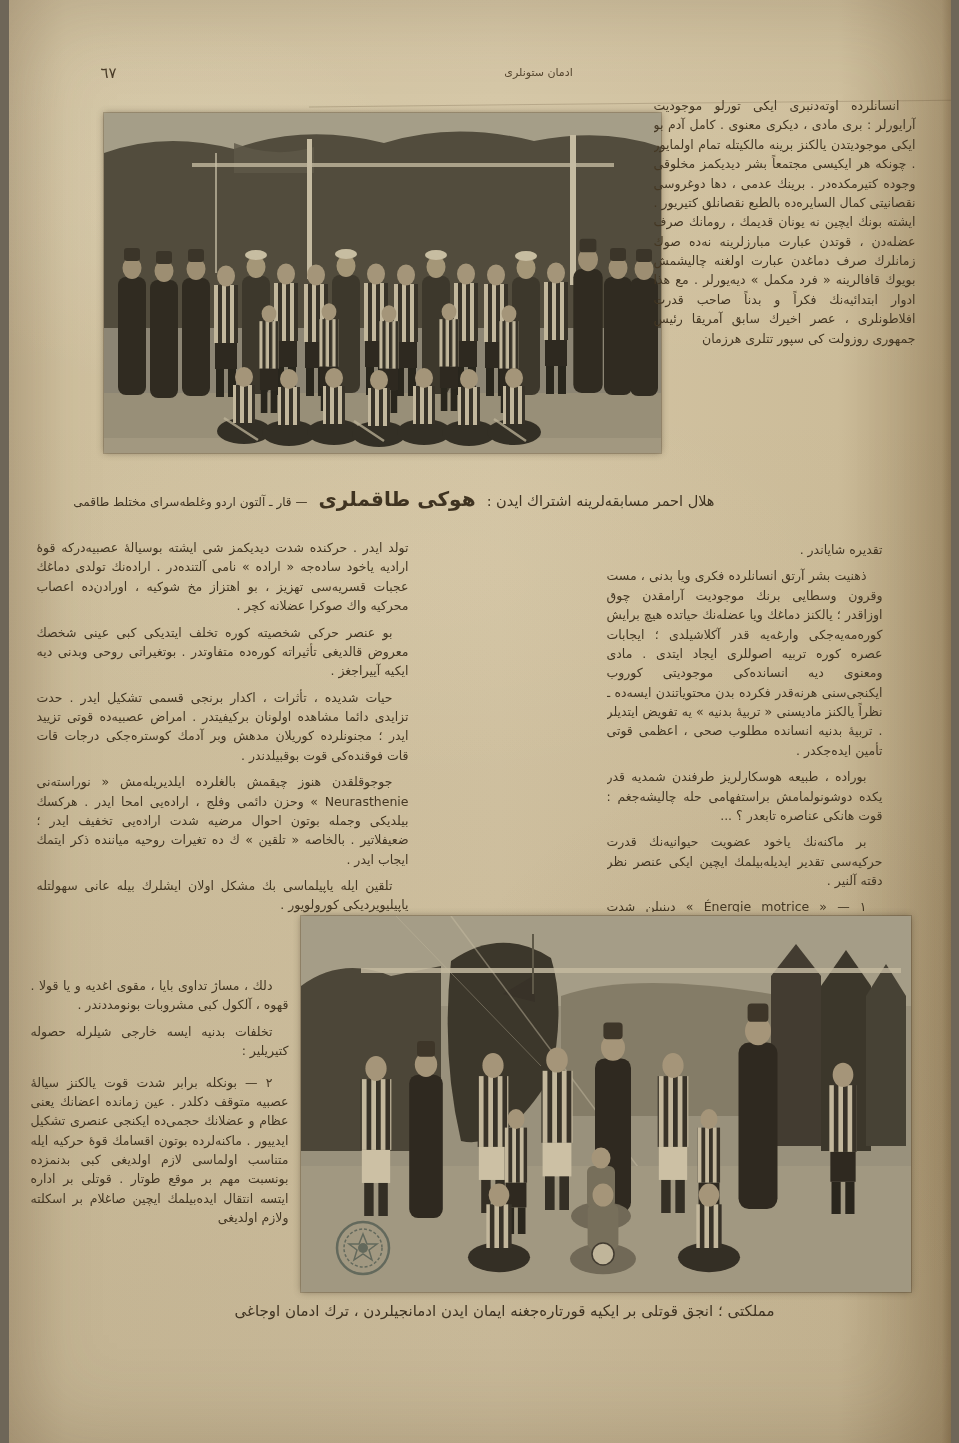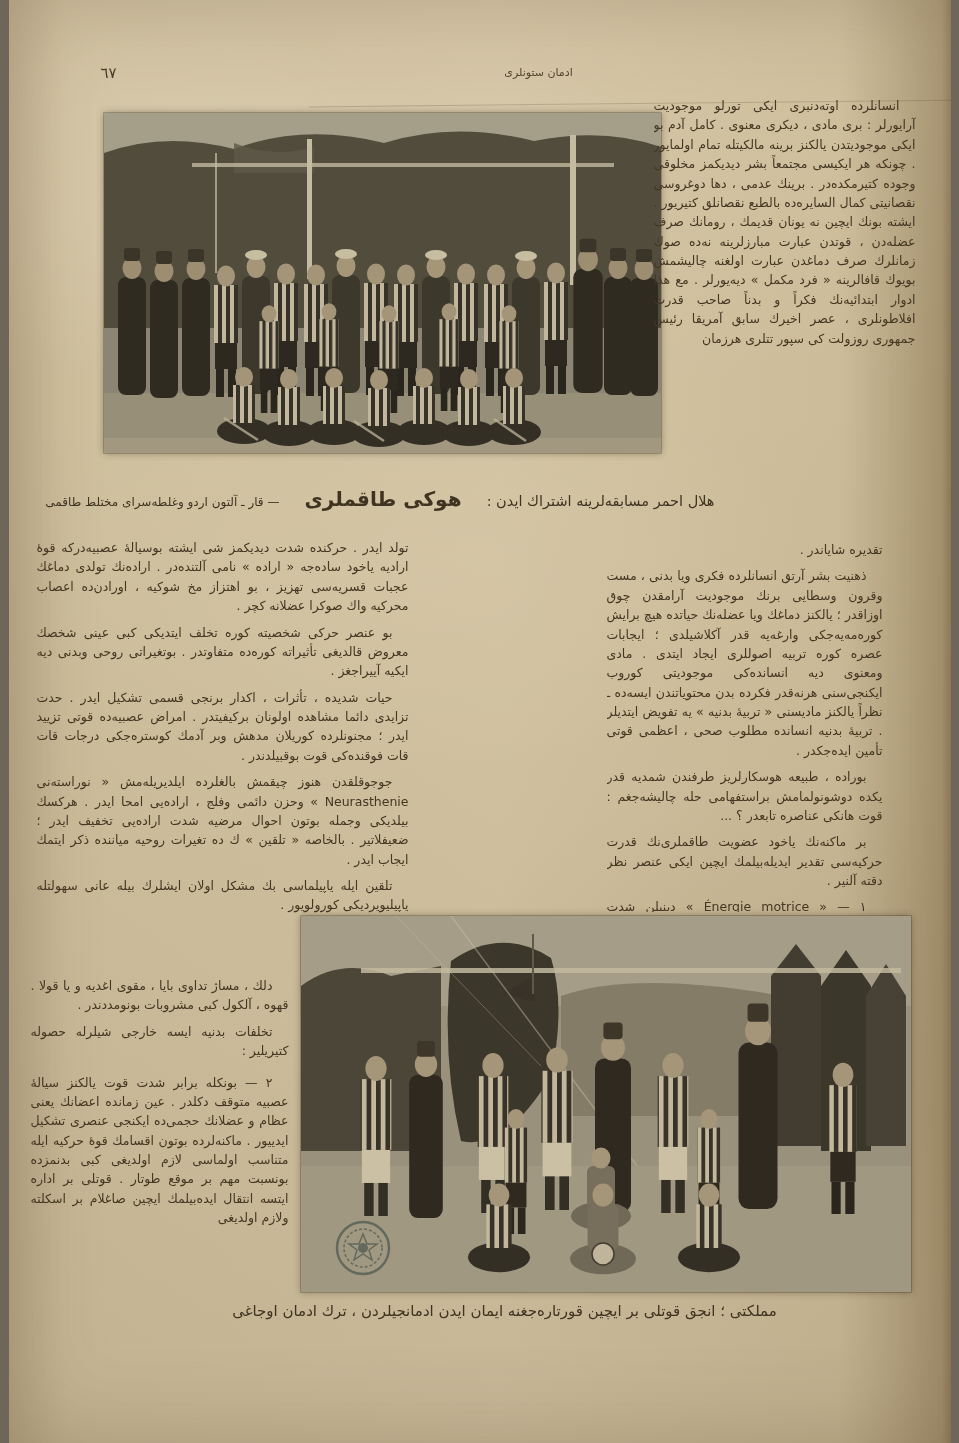--- a/index.html
+++ b/index.html
@@ -21,21 +21,21 @@
   .col{position:absolute;overflow:hidden;font-size:12.5px;color:#443723;}
   .pagenum{position:absolute;left:92px;top:64px;font-size:15px;color:#4a3c28;}
   .runtitle{position:absolute;left:380px;top:66px;width:300px;text-align:center;
     font-size:11px;letter-spacing:1px;color:#55462f;direction:rtl;}
   .crease{position:absolute;background:rgba(80,65,40,.22);}
   .photo{position:absolute;box-shadow:0 0 7px rgba(60,48,28,.45);outline:1px solid rgba(50,40,24,.25);}
   .photo svg{display:block;}
   .cap-top{position:absolute;left:78px;top:487px;width:628px;direction:rtl;text-align:right;
     white-space:nowrap;color:#3f3321;}
   .cap-top .pre{font-size:14.5px;}
-  .cap-top .big{font-size:20px;font-weight:bold;margin:0 20px;}
+  .cap-top .big{font-size:20px;font-weight:bold;margin:0 6px;}
   .cap-top .suf{font-size:12px;}
   .cap-bottom{position:absolute;left:90px;top:1302px;width:812px;direction:rtl;text-align:center;
     font-size:15px;color:#3f3321;}
   .gap-before{margin-top:12px !important;}
 </style>
 </head>
 <body>
 
 <div class="page">
 
@@ -136,21 +136,21 @@
   </div>
 
   <div class="col ottoman" style="left:645px;top:96px;width:262px;height:442px;">
     <p>انسانلرده اوته‌دنبری ایكی تورلو موجودیت آرایورلر : بری مادی ، دیكری معنوی . كامل آدم بو ایكی موجودیتدن یالكنز برینه مالكیتله تمام اولمایور . چونكه هر ایكیسی مجتمعاً بشر دیدیكمز مخلوقی وجوده كتیرمكده‌در . برینك عدمی ، دها دوغروسی نقصانیتی كمال السایره‌ده بالطبع نقصانلق كتیریور . ایشته بونك ایچین نه یونان قدیمك ، رومانك صرف عضله‌دن ، قوتدن عبارت مبارزلرینه نه‌ده صوك زمانلرك صرف دماغدن عبارت اولغنه چالیشمش بویوك قافالرینه « فرد مكمل » دیه‌یورلر . مع هذا ادوار ابتدائیه‌نك فكراً و بدناً صاحب قدرت افلاطونلری ، عصر اخیرك سابق آمریقا رئیس جمهوری روزولت كی سپور تتلری هرزمان</p>
   </div>
 
   <div class="col ottoman" style="left:598px;top:540px;width:276px;height:372px;">
     <p class="noindent">تقدیره شایاندر .</p>
     <p>ذهنیت بشر آرتق انسانلرده فكری ویا بدنی ، مست وقرون وسطایی برنك موجودیت آرامقدن چوق اوزاقدر ؛ یالكنز دماغك ویا عضله‌نك حیاتده هیچ برایش كوره‌مه‌یه‌جكی وارغه‌یه قدر آكلاشیلدی ؛ ایجابات عصره كوره تربیه اصوللری ایجاد ایتدی . مادی ومعنوی دیه انسانده‌كی موجودیتی كوروب ایكنجی‌سنی هرنه‌قدر فكرده بدن محتویاتندن ایسه‌ده ـ نظراً یالكنز مادیسنی « تربیهٔ بدنیه » یه تفویض ایتدیلر . تربیهٔ بدنیه انسانده مطلوب صحی ، اعظمی قوتی تأمین ایده‌جكدر .</p>
     <p>بوراده ، طبیعه هوسكارلریز طرفندن شمدیه قدر یكده دوشونولمامش براستفهامی حله چالیشه‌جغم : قوت هانكی عناصره تابعدر ؟ ...</p>
-    <p>بر ماكنه‌نك یاخود عضویت طاقملری‌نك قدرت حركیه‌سی تقدیر ایدیله‌بیلمك ایچین ایكی عنصر نظر دقته آلنیر .</p>
+    <p>بر ماكنه‌نك یاخود عضویت حیوانیه‌نك قدرت حركیه‌سی تقدیر ایدیله‌بیلمك ایچین ایكی عنصر نظر دقته آلنیر .</p>
     <p>١ — « Énergie motrice » دینیلن شدت حركه‌دركه ماكنه‌لرده الكتریك ، بخار وهرهانكی برغاز طرفندن عرض ایدیلیر . عضویتده ایسه بووظیفه اعصابه عائددر . شدت حركیه ؛ جوانده سیالهٔ عصبیه ایله تحصل ایدرك بوتأثر عضلانه انتقال واولرده كیفكاری اوتانه‌فرق حركت</p>
   </div>
 
   <div class="col ottoman" style="left:28px;top:538px;width:372px;height:430px;">
     <p class="noindent">تولد ایدر . حركنده شدت دیدیكمز شی ایشته بوسیالهٔ عصبیه‌دركه قوهٔ ارادیه یاخود ساده‌جه « اراده » نامی آلتنده‌در . اراده‌نك تولدی دماغك عجبات قسریه‌سی تهزیز ، بو اهتزاز مخ شوكیه ، اورادن‌ده اعصاب محركیه واك صوكرا عضلانه كچر .</p>
     <p>بو عنصر حركی شخصیته كوره تخلف ایتدیكی كبی عینی شخصك معروض قالدیغی تأثیراته كوره‌ده متفاوتدر . بوتغیراتی روحی وبدنی دیه ایكیه آییراجغز .</p>
     <p>حیات شدیده ، تأثرات ، اكدار برنجی قسمی تشكیل ایدر . حدت تزایدی دائما مشاهده اولونان بركیفیتدر . امراض عصبیه‌ده قوتی تزیید ایدر ؛ مجنونلرده كوریلان مدهش وبر آدمك كوستره‌جكی درجات قات قات فوقنده‌كی قوت بوقبیلدندر .</p>
     <p>جوجوقلقدن هنوز چیقمش بالغلرده ایلدیریله‌مش « نوراسته‌نی Neurasthenie » وحزن دائمی وفلج ، اراده‌یی امحا ایدر . هركسك بیلدیكی وجمله بوتون احوال مرضیه شدت اراده‌یی تخفیف ایدر ؛ ضعیفلاتیر . بالخاصه « تلقین » ك ده تغیرات روحیه میاننده ذكر ایتمك ایجاب ایدر .</p>
     <p>تلقین ایله یاپیلماسی بك مشكل اولان ایشلرك بیله عانی سهولتله یاپیلیویردیكی كورولویور .</p>
   </div>
@@ -212,15 +212,15 @@
       <g transform="translate(62,332)" opacity="0.8">
         <circle r="26" fill="none" stroke="#4e5a50" stroke-width="2.5"></circle>
         <circle r="19" fill="none" stroke="#4e5a50" stroke-width="1.5" stroke-dasharray="3 2"></circle>
         <circle r="5" fill="#4e5a50"></circle>
         <path d="M0 -14 L4 -4 L14 -4 L6 2 L9 12 L0 6 L-9 12 L-6 2 L-14 -4 L-4 -4 Z" fill="none" stroke="#4e5a50" stroke-width="1.5"></path>
       </g>
       <rect width="610" height="376" fill="#968e79" opacity="0.10"></rect>
     </svg>
   </div>
 
-  <div class="cap-bottom">مملكتی ؛ انجق قوتلی بر ایچین قورتاره‌جغنه ایمان ایدن ادمانجیلردن ، ترك ادمان اوجاغی</div>
+  <div class="cap-bottom">مملكتی ؛ انجق قوتلی بر ایكیه قورتاره‌جغنه ایمان ایدن ادمانجیلردن ، ترك ادمان اوجاغی</div>
 
 </div>
 
 </body></html>

